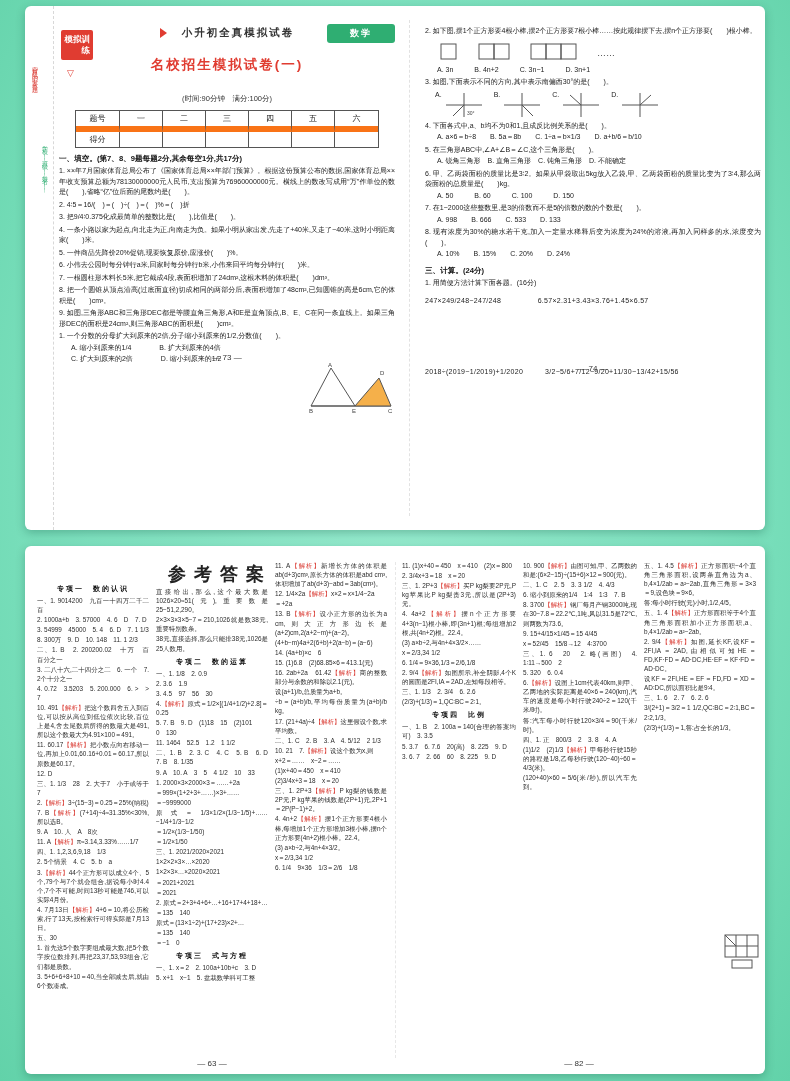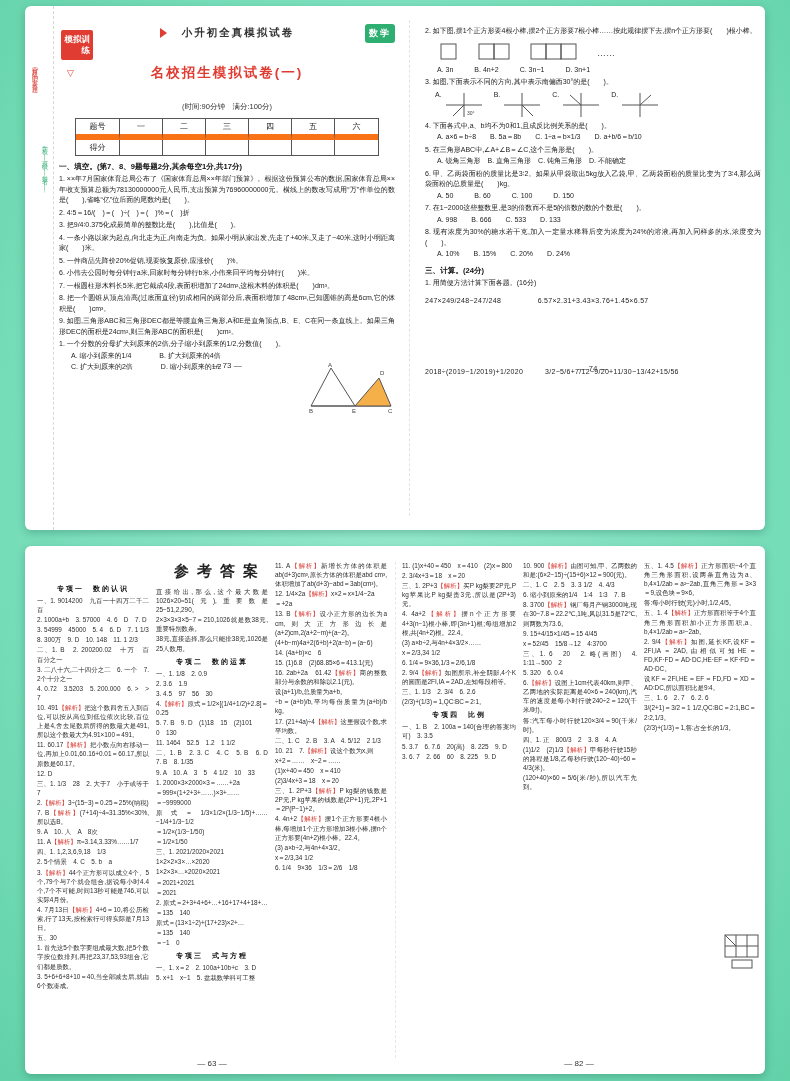--- a/index.html
+++ b/index.html
@@ -24,22 +24,22 @@
   .gutter{position:absolute;left:384px;top:14px;bottom:14px;border-left:1px dashed #e2e2e2;}
 
   .red-box{position:absolute;left:2px;top:6px;width:26px;background:#e03c31;color:#fff;
            font-size:8.5px;font-weight:bold;text-align:right;line-height:1.3;padding:4px 3px;
            word-break:break-all;border-radius:2px;}
   .tri-down{position:absolute;left:8px;top:44px;color:#e03c31;font-size:9px;}
   .series-row{display:flex;align-items:center;justify-content:center;gap:15px;margin-top:2px;position:relative;}
   .red-tri{width:0;height:0;border-left:7px solid #e03c31;border-top:5px solid transparent;border-bottom:5px solid transparent;}
   .series-title{font-size:10.5px;font-weight:bold;color:#333;letter-spacing:2px;}
   .subject-badge{position:absolute;right:0;top:-2px;background:#2fae72;color:#fff;font-size:9px;
-                 font-weight:bold;padding:3px 4px;border-radius:3px;letter-spacing:2px;}
-  .paper-title{text-align:center;color:#e03c31;font-size:13.5px;font-weight:bold;letter-spacing:2px;margin-top:24px;}
+                 font-weight:bold;padding:3px 23px;border-radius:3px;letter-spacing:2px;}
+  .paper-title{text-align:center;color:#e03c31;font-size:13.5px;font-weight:bold;letter-spacing:2px;margin-top:16px;}
   .time-line{text-align:center;font-size:7.5px;color:#333;margin-top:20px;}
   .score-table{display:grid;grid-template-columns:44px repeat(6,1fr);width:302px;margin:6px auto 0;border:1px solid #555;}
   .tcell{height:15px;line-height:15px;font-size:8px;text-align:center;color:#222;
          border-right:1px solid #555;border-bottom:6px solid #f97316;}
   .tcell:nth-child(7n){border-right:none;}
   .tcell:nth-last-child(-n+7){border-bottom:none;}
 
   .content{}
   #top-panel .ln{font-size:7px;line-height:1.5;color:#222;text-align:justify;}
   #top-panel .ln.hd{font-weight:bold;font-size:7.6px;margin-top:5px;color:#111;}
@@ -51,21 +51,21 @@
 
   .fig-triangle{position:absolute;right:2px;top:338px;}
   .fig-squares{display:block;margin:3px 0 1px 14px;}
   .dir-figs{display:flex;align-items:center;gap:10px;margin:3px 0 2px 10px;}
   .dir-item{display:flex;align-items:flex-start;gap:2px;}
   .dir-label{font-size:7px;color:#222;}
   svg text{font-family:"Liberation Sans",sans-serif;}
 
   
   .ans-title{position:absolute;left:90px;top:16px;width:210px;text-align:center;
-             font-size:15px;font-weight:bold;letter-spacing:8px;color:#222;}
+             font-size:18px;font-weight:bold;letter-spacing:8px;color:#222;}
   .acol{position:absolute;overflow:hidden;height:478px;}
   #ac1{left:12px;top:34px;width:112px;}
   #ac2{left:131px;top:40px;width:112px;}
   #ac3{left:250px;top:14px;width:112px;}
   #ac4{left:377px;top:14px;width:114px;}
   #ac5{left:498px;top:14px;width:114px;}
   #ac6{left:619px;top:14px;width:112px;}
   #bottom-panel .ln{font-size:6.4px;line-height:1.42;color:#2b2b2b;text-align:justify;margin-top:1px;}
   #bottom-panel .ln.hd{font-weight:bold;text-align:center;font-size:7px;letter-spacing:2px;margin:4px 0 2px;color:#111;}
   .jx{color:#d9372f;}

